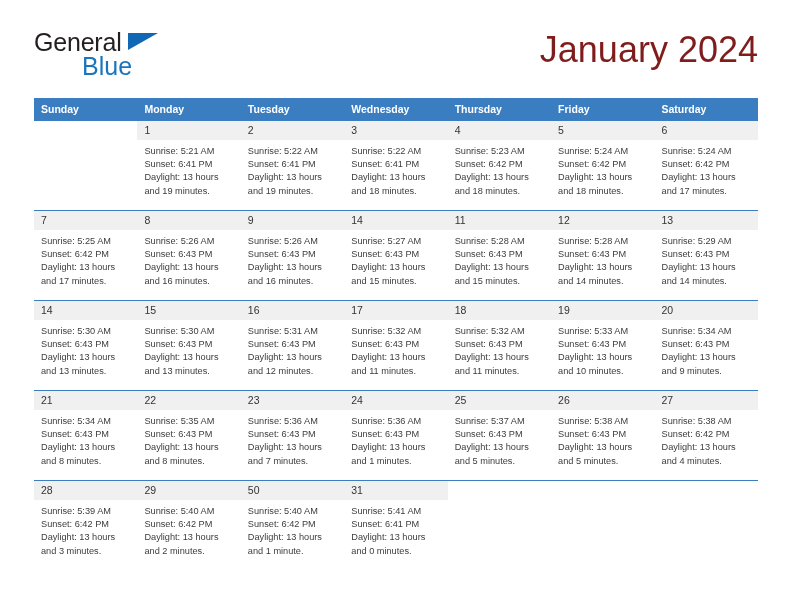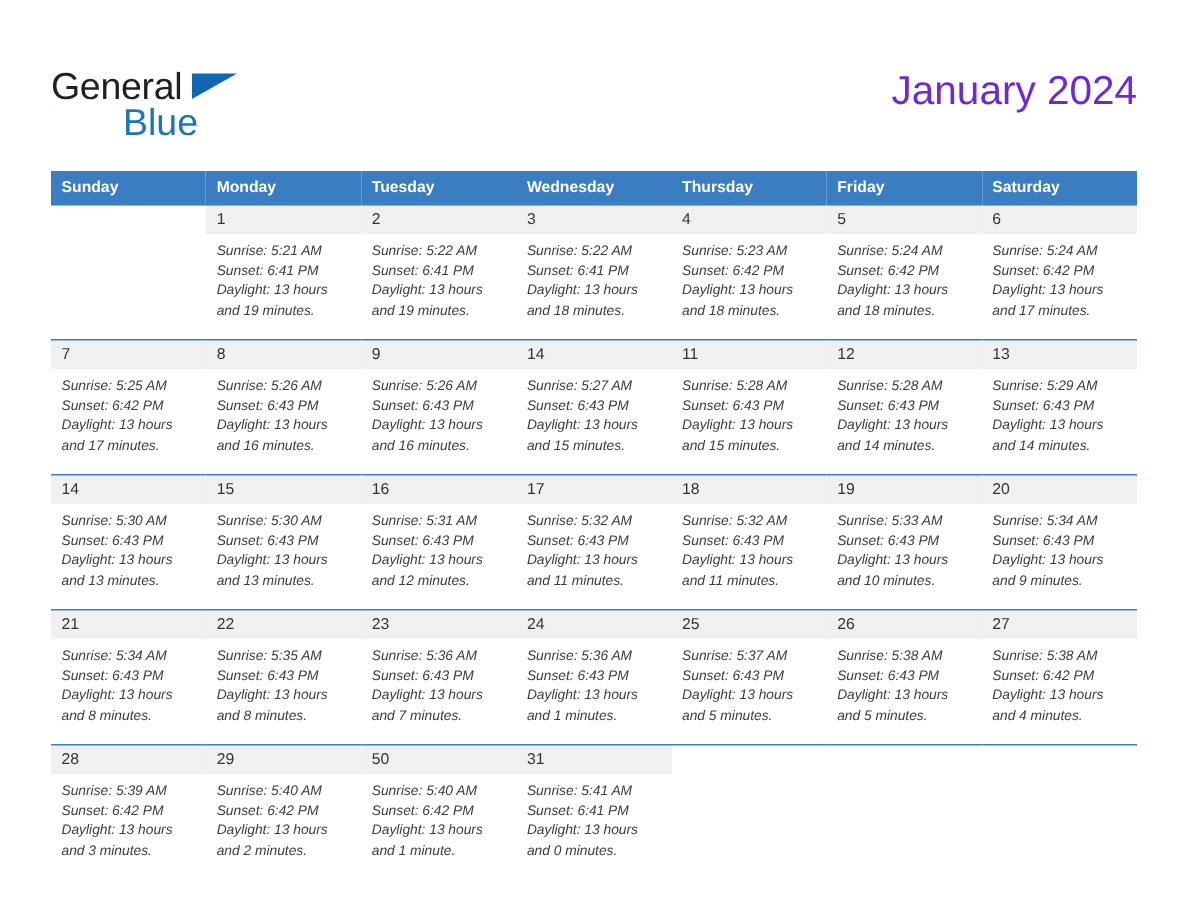--- a/index.html
+++ b/index.html
@@ -6,36 +6,36 @@
   html, body {
     width:792px; height:612px;
     background:#ffffff;
     font-family:"Liberation Sans", sans-serif;
     color:#000;
     overflow:hidden;
   }
   .page { position:relative; width:792px; height:612px; padding:0 34px; }
 
   
-  .top { display:flex; justify-content:space-between; align-items:flex-start; padding-top:26px;margin-top:16px; }
+  .top { display:flex; justify-content:space-between; align-items:flex-start; padding-top:26px; }
 
   .logo { position:relative; width:150px; height:52px; }
   .logo .general {
     font-size:25px; color:#231f20; letter-spacing:-0.2px;
     line-height:1; position:absolute; left:0; top:4px; font-weight:400;
   }
   .logo .tri { position:absolute; left:94px; top:7px; width:0; height:0;
     border-left:30px solid #1068b5; border-bottom:17px solid transparent; }
   .logo .blue {
     font-size:25px; color:#1b75bc; line-height:1;
     position:absolute; left:48px; top:28px; font-weight:400;
   }
 
   .titles { text-align:right; padding-top:2px; }
-  .month-title { font-size:27px; font-weight:400; color:#6d28d9; line-height:1.2; }
+  .month-title { font-size:36px; font-weight:400; color:#7f1d1d; line-height:1.2; }
   .location { font-size:13.5px; color:#000; margin-top:8px; }
 
   
   .calendar { margin-top:20px; width:724px; }
   table { border-collapse:collapse; width:100%; table-layout:fixed; }
 
   thead th {
     background:#3a7dc0;
     color:#ffffff;
     font-size:10.5px;
@@ -57,21 +57,21 @@
   .daynum {
     background:#f0f0f0;
     font-size:10.5px;
     color:#333;
     padding:4px 0 4px 7px;
     height:19px;
     line-height:11px;
   }
   td.empty .daynum { background:#ffffff; }
 
-  .lines { padding:5px 6px 0 7px;font-style:italic; }
+  .lines { padding:5px 6px 0 7px; }
   .lines div {
     font-size:9.2px;
     line-height:13.2px;
     color:#3c3c3c;
     white-space:nowrap;
   }
 </style>
 </head>
 <body>
 

